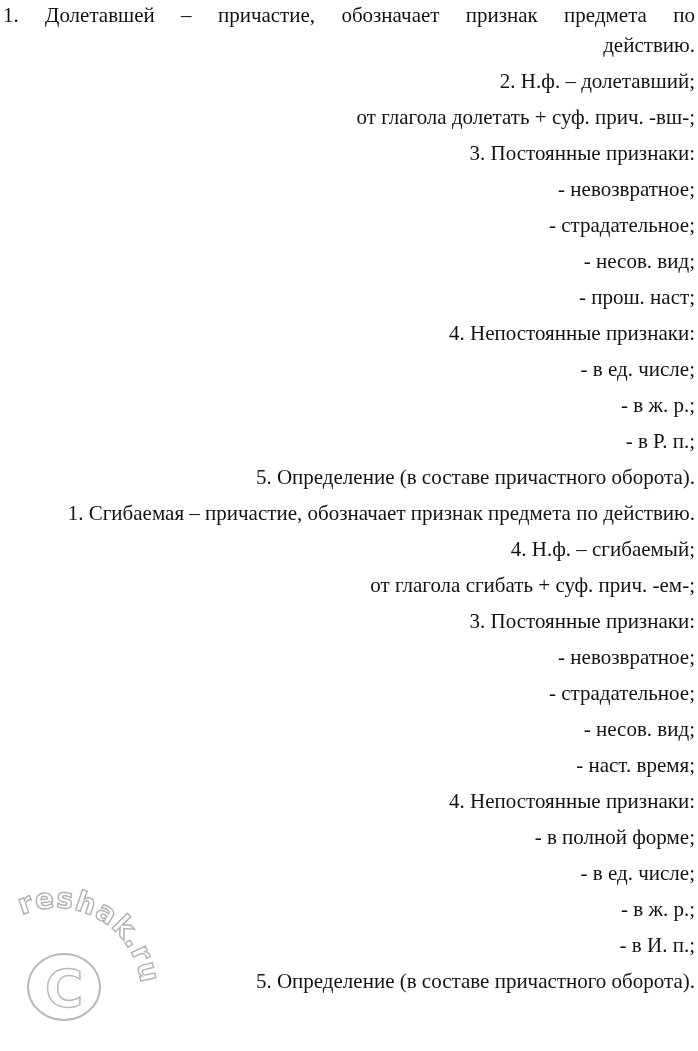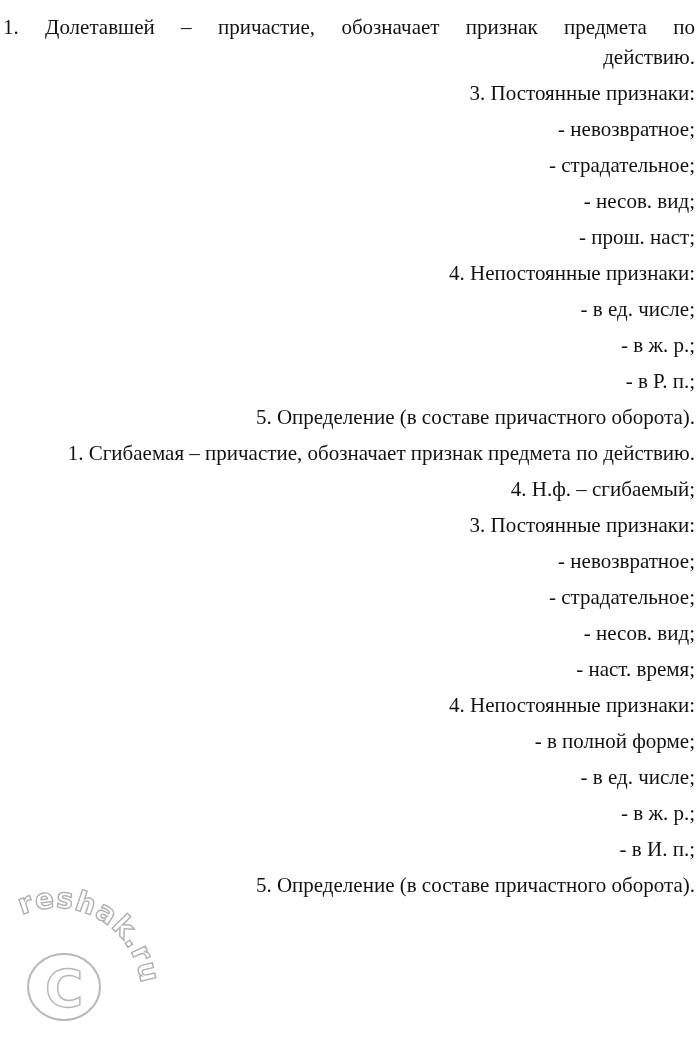--- a/index.html
+++ b/index.html
@@ -10,21 +10,21 @@
   body {
     width: 698px;
     height: 1051px;
     position: relative;
     overflow: hidden;
     font-family: "Liberation Serif", serif;
     font-size: 21px;
     color: #121212;
   }
   .doc {
-    padding: 14px 3px 0 3px;
+    padding: 2px 3px 0 3px;
   }
   .doc p {
     margin: 0 0 9px 0;
     line-height: 27px;
     text-align: right;
     white-space: normal;
   }
   
   .doc p.justify-full {
     text-align: justify;
@@ -47,34 +47,37 @@
     font-weight: bold;
   }
 </style>
 </head>
 <body>
 
 <div class="doc">
   <section class="block-1">
       <p class="justify-full">1. Долетавшей – причастие, обозначает признак предмета по</p>
       <p>действию.</p>
+      <p>2. Н.ф. – долетавший;</p>
+      <p>от глагола долетать + суф. прич. -вш-;</p>
       <p>3. Постоянные признаки:</p>
       <p>- невозвратное;</p>
       <p>- страдательное;</p>
       <p>- несов. вид;</p>
       <p>- прош. наст;</p>
       <p>4. Непостоянные признаки:</p>
       <p>- в ед. числе;</p>
       <p>- в ж. р.;</p>
       <p>- в Р. п.;</p>
       <p>5. Определение (в составе причастного оборота).</p>
     </section>
   <section class="block-2">
       <p>1. Сгибаемая – причастие, обозначает признак предмета по действию.</p>
       <p>4. Н.ф. – сгибаемый;</p>
+      <p>от глагола сгибать + суф. прич. -ем-;</p>
       <p>3. Постоянные признаки:</p>
       <p>- невозвратное;</p>
       <p>- страдательное;</p>
       <p>- несов. вид;</p>
       <p>- наст. время;</p>
       <p>4. Непостоянные признаки:</p>
       <p>- в полной форме;</p>
       <p>- в ед. числе;</p>
       <p>- в ж. р.;</p>
       <p>- в И. п.;</p>

